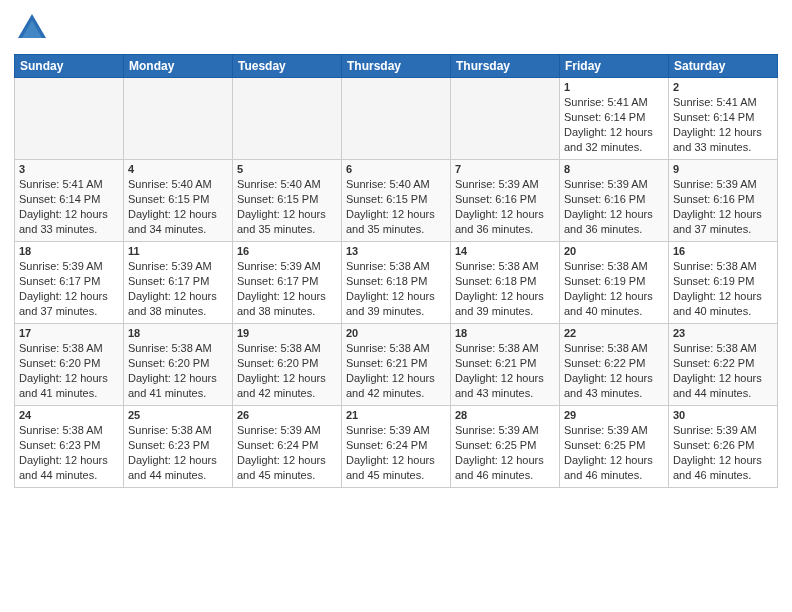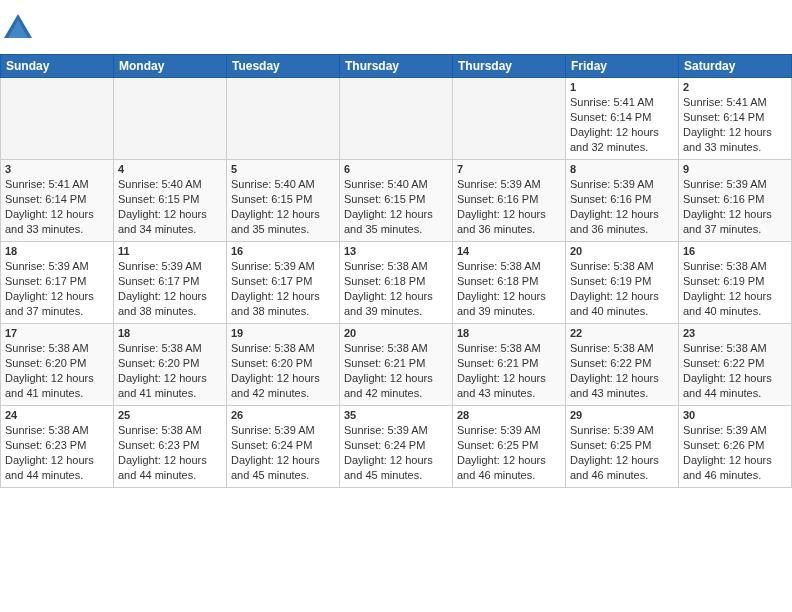--- a/index.html
+++ b/index.html
@@ -6,21 +6,21 @@
     body {
       font-family: Arial, sans-serif;
       background: #fff;
       width: 792px;
       height: 612px;
       overflow: hidden;
     }
     .page {
       width: 792px;
       height: 612px;
-      padding: 10px 0;
+      padding: 10px 14px;
     }
     .header {
       display: flex;
       justify-content: space-between;
       align-items: flex-start;
       margin-bottom: 8px;
     }
     .logo {
       display: flex;
       align-items: center;
@@ -324,21 +324,21 @@
 and 44 minutes.</div>
           </td>
           <td>
             <span class="day-num">26</span>
             <div class="day-info">Sunrise: 5:39 AM
 Sunset: 6:24 PM
 Daylight: 12 hours
 and 45 minutes.</div>
           </td>
           <td>
-            <span class="day-num">35</span>
+            <span class="day-num">21</span>
             <div class="day-info">Sunrise: 5:39 AM
 Sunset: 6:24 PM
 Daylight: 12 hours
 and 45 minutes.</div>
           </td>
           <td>
             <span class="day-num">28</span>
             <div class="day-info">Sunrise: 5:39 AM
 Sunset: 6:25 PM
 Daylight: 12 hours

